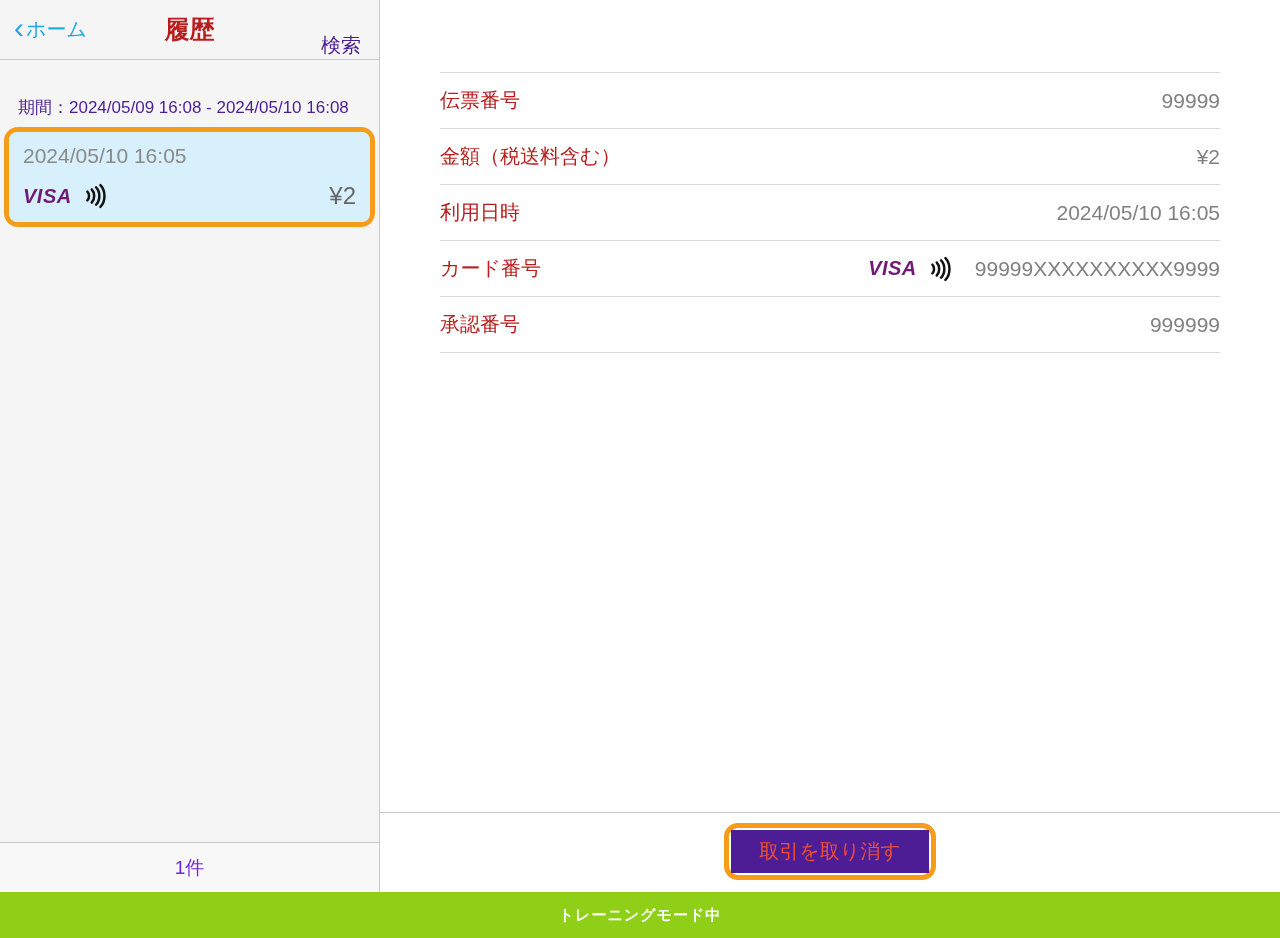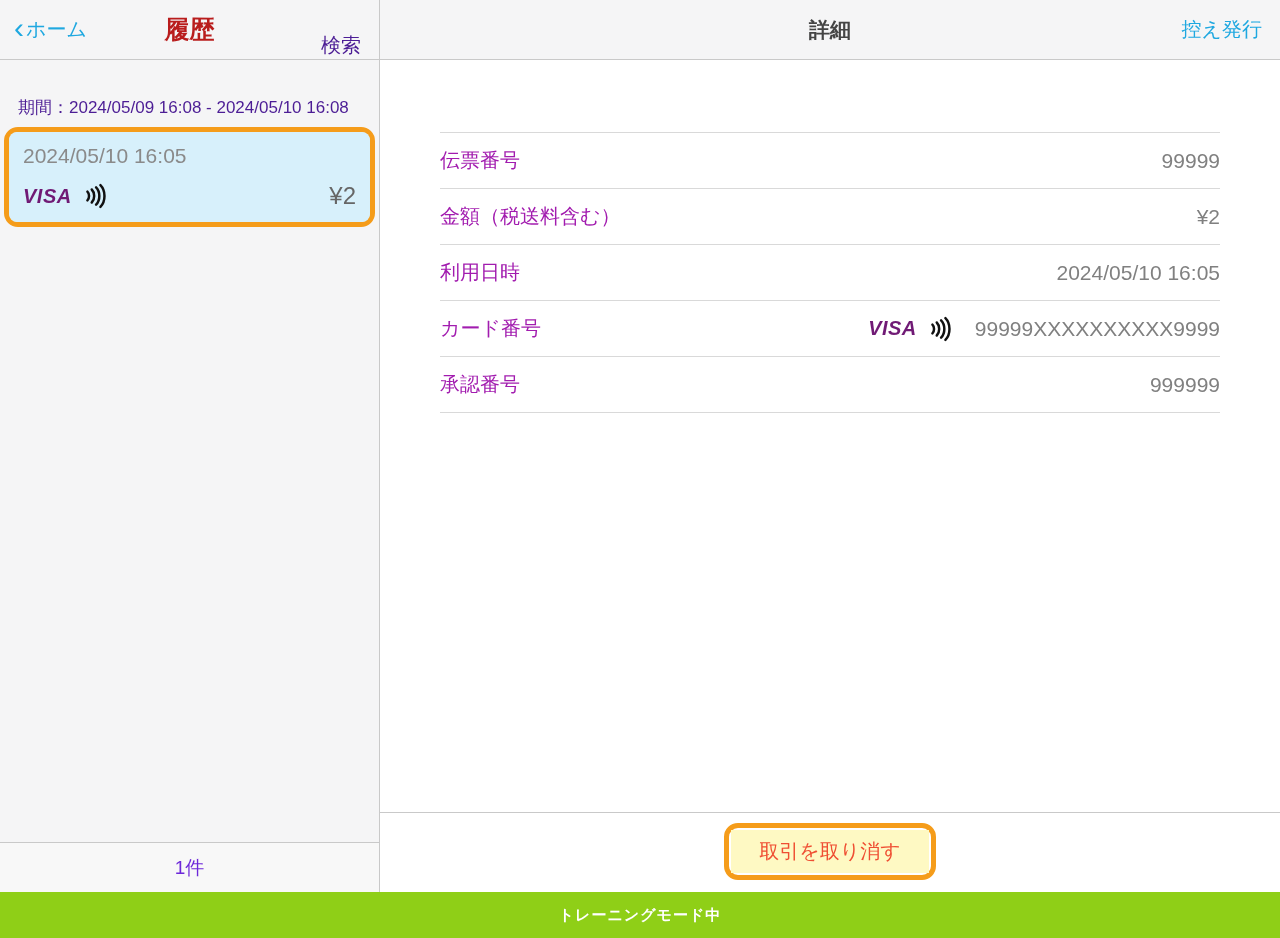--- a/index.html
+++ b/index.html
@@ -32,27 +32,27 @@
 
   
   .right-panel { flex: 1 1 auto; display: flex; flex-direction: column; background: #fff; min-width: 0;}
   .right-header { height: 60px; background: #f5f5f6; border-bottom: 1px solid #c9c9c9; position: relative; display: flex; align-items: center; }
   .right-title { flex: 1; text-align: center; font-size: 21px; font-weight: 600; color: #444; }
   .receipt-link { position: absolute; right: 18px; top: 0; bottom: 0; display: flex; align-items: center; color: #1fa8e0; font-size: 20px; cursor: pointer; }
 
   .detail-body { flex: 1 1 auto; overflow: auto; padding: 72px 60px 20px 60px; }
   .detail-row { display: flex; align-items: center; padding: 14px 0; border-bottom: 1px solid #d9d9d9; }
   .detail-row:first-child { border-top: 1px solid #d9d9d9; }
-  .detail-label { color: #a21caf; font-size: 20px; }
+  .detail-label { color: #b91c1c; font-size: 20px; }
   .detail-value { margin-left: auto; color: #808080; font-size: 21px; text-align: right; display: flex; align-items: center; gap: 12px;}
   .card-icons { display: inline-flex; align-items: center; gap: 10px; margin-right: 10px;}
 
   .right-footer { border-top: 1px solid #c9c9c9; padding: 10px 0 12px 0; display: flex; justify-content: center; background: #fff; }
   .cancel-highlight { border: 5px solid #f59c1a; border-radius: 14px; padding: 2px 2px; }
-  .cancel-button { background: #fef9c3; border: none; color: #ef4e32; font-size: 20px; padding: 8px 28px; cursor: pointer; text-align: right; }
+  .cancel-button { background: #4c1d95; border: none; color: #ef4e32; font-size: 20px; padding: 8px 28px; cursor: pointer; text-align: right; }
 
   
   .training-banner { height: 46px; background: #8fcf17; color: #fff; display: flex; align-items: center; justify-content: center; font-size: 15px; font-weight: 600; letter-spacing: 1px; }
 
   
   .contactless svg, .card-icons svg.cl { width: 26px; height: 26px; }
   .card-icons .visa-logo { font-size: 20px; }
 </style>
 </head>
 <body>
@@ -92,26 +92,20 @@
         </div>
       </div>
     </div>
 
     <div class="left-footer">
       <span>1件</span>
     </div>
   </div>
 
   <div class="right-panel">
-    <div class="right-header">
-      <div class="right-title">詳細</div>
-      <div class="receipt-link">
-        <span>控え発行</span>
-      </div>
-    </div>
 
     <div class="detail-body" id="detail-body">
 
     <div class="detail-row">
           <div class="detail-label">伝票番号</div>
           <div class="detail-value">
             <span>99999</span>
           </div>
         </div>
         <div class="detail-row">

